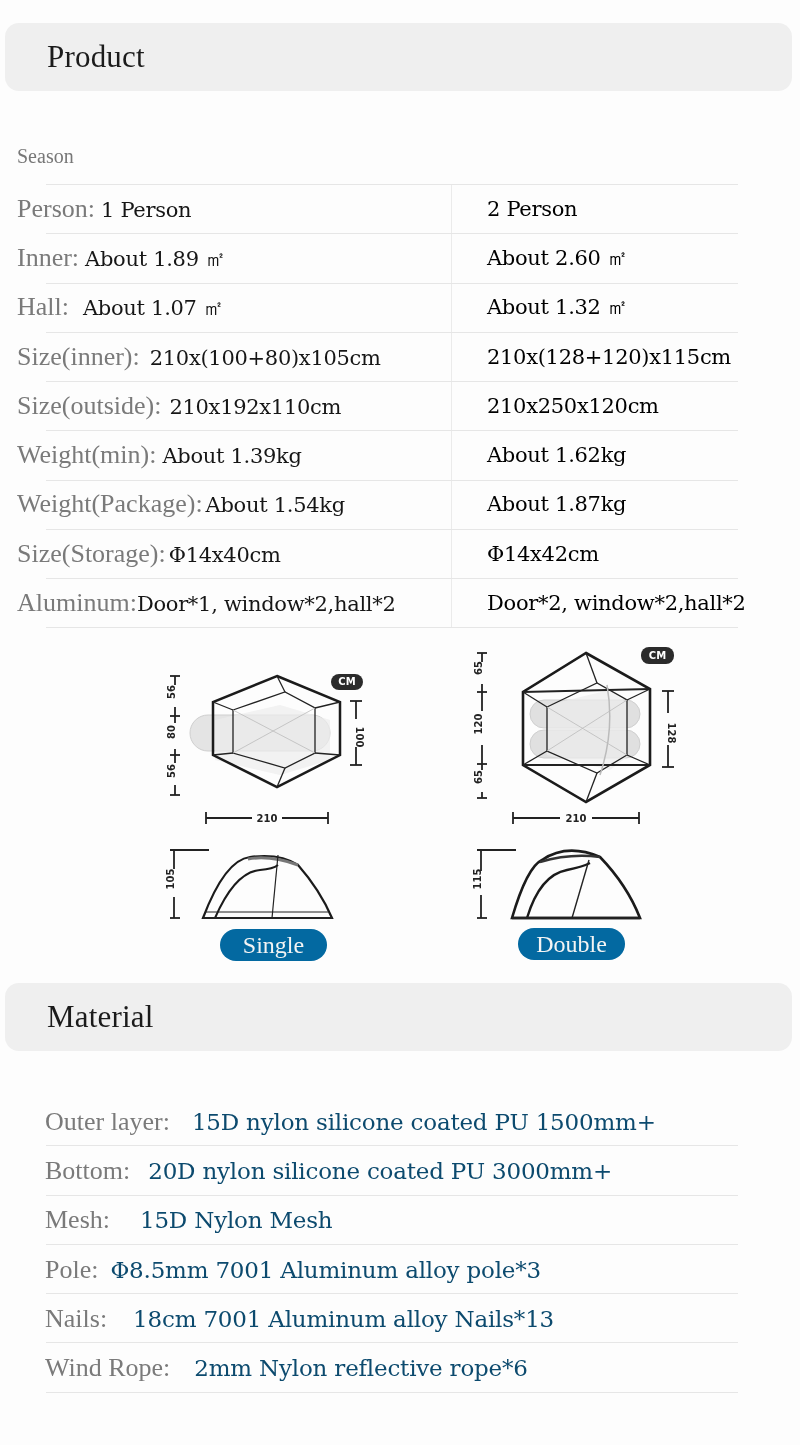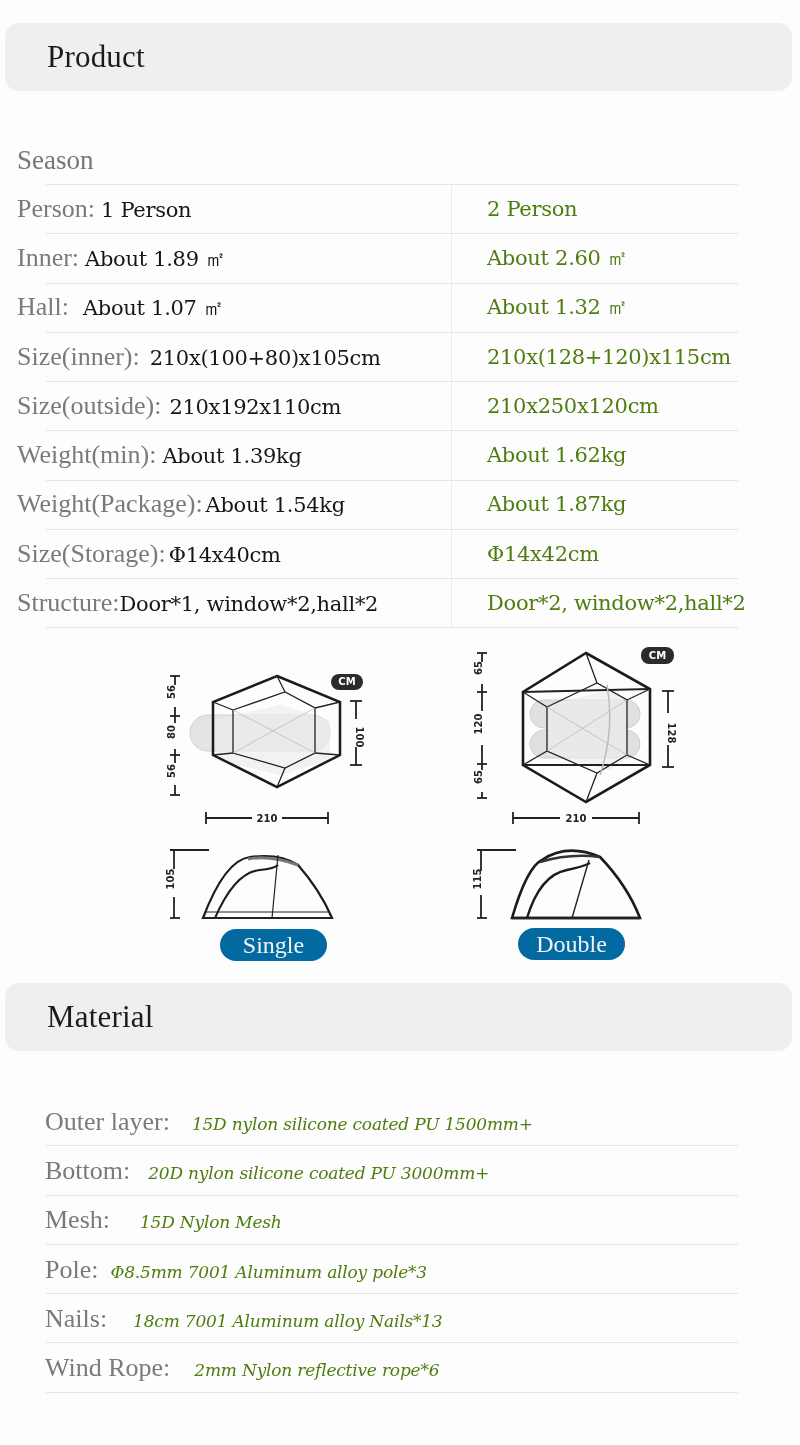--- a/index.html
+++ b/index.html
@@ -10,21 +10,21 @@
       position: absolute; left: 5px; width: 787px; height: 68px;
       background: #efefef; border-radius: 14px;
     }
     .section-header .title {
       position: absolute; left: 42px; top: 50%; transform: translateY(-50%);
       font-family: "Liberation Serif", serif; font-size: 31px; color: #1b1b1b; letter-spacing: 0.2px;
     }
 
     .season {
       position: absolute; left: 17px; top: 145px;
-      font-family: "Liberation Serif", serif; font-size: 27px; color: #777;
+      font-family: "Liberation Serif", serif; font-size: 20px; color: #777;
     }
 
     .spec-table { position: absolute; left: 0; top: 184px; width: 724px; }
     .spec-row {
       position: relative; height: 49.3px;
     }
     .spec-row::before {
       content: ""; position: absolute; left: 46px; width: 692px; top: 0;
       border-top: 1px solid #e6e6e6;
     }
@@ -35,21 +35,21 @@
     .spec-row .label {
       position: absolute; left: 17px; top: 50%; transform: translateY(-50%);
       font-family: "Liberation Serif", serif; font-size: 26px; color: #7a7a7a; white-space: nowrap;
     }
     .spec-row .v1 {
       font-family: "DejaVu Serif", serif; font-size: 21px; color: #161616; white-space: nowrap;
       margin-left: 6px; letter-spacing: -0.3px;
     }
     .spec-row .v2 {
       position: absolute; left: 487px; top: 50%; transform: translateY(-50%);
-      font-family: "DejaVu Serif", serif; font-size: 21px; color: #4d7c0f; white-space: nowrap; letter-spacing: -0.3px;
+      font-family: "DejaVu Serif", serif; font-size: 21px; color: #000000; white-space: nowrap; letter-spacing: -0.3px;
     }
     .col-divider {
       position: absolute; left: 451px; top: 184px; width: 1px; height: 444px; background: #ebebeb;
     }
 
     .diagram { position: absolute; }
     .pill {
       position: absolute; height: 32px; border-radius: 16px; background: #0369a1; color: #f4f4f4;
       font-family: "Liberation Serif", serif; font-size: 24px; line-height: 32px; text-align: center;
     }
@@ -58,21 +58,21 @@
     .mat-row { position: relative; height: 49.3px; }
     .mat-row::after {
       content: ""; position: absolute; left: 46px; width: 692px; bottom: 0;
       border-top: 1px solid #e6e6e6;
     }
     .mat-row .label {
       position: absolute; left: 45px; top: 50%; transform: translateY(-50%);
       font-family: "Liberation Serif", serif; font-size: 26px; color: #7a7a7a; white-space: nowrap;
     }
     .mat-row .val {
-      font-family: "DejaVu Serif", serif; font-size: 17px; color: #4d7c0f; letter-spacing: -0.2px; font-style: italic;
+      font-family: "DejaVu Serif", serif; font-size: 23px; color: #0c4a6e; letter-spacing: -0.2px;
     }
   </style>
 </head>
 <body>
 
 <div class="section-header" style="top:23px;">
   <span class="title">Product</span>
 </div>
 
 <div class="season">Season</div>
@@ -106,21 +106,21 @@
   </div>
   <div class="spec-row">
     <span class="label"><span>Weight(Package):</span><span class="v1" style="margin-left:3px">About 1.54kg</span></span>
     <span class="v2">About 1.87kg</span>
   </div>
   <div class="spec-row">
     <span class="label"><span>Size(Storage):</span><span class="v1" style="margin-left:3px">Φ14x40cm</span></span>
     <span class="v2">Φ14x42cm</span>
   </div>
   <div class="spec-row">
-    <span class="label"><span>Structure:</span><span class="v1" style="margin-left:0">Door*1, window*2,hall*2</span></span>
+    <span class="label"><span>Aluminum:</span><span class="v1" style="margin-left:0">Door*1, window*2,hall*2</span></span>
     <span class="v2">Door*2, window*2,hall*2</span>
   </div>
 </div>
 
 <svg class="diagram" style="left:160px; top:660px;" width="210" height="170" viewBox="0 0 210 170">
   <g stroke="#222" stroke-width="1.8" fill="none">
 
     <line x1="15" y1="16" x2="15" y2="135"></line>
     <line x1="10" y1="16" x2="20" y2="16"></line>
     <line x1="10" y1="56" x2="20" y2="56"></line>

